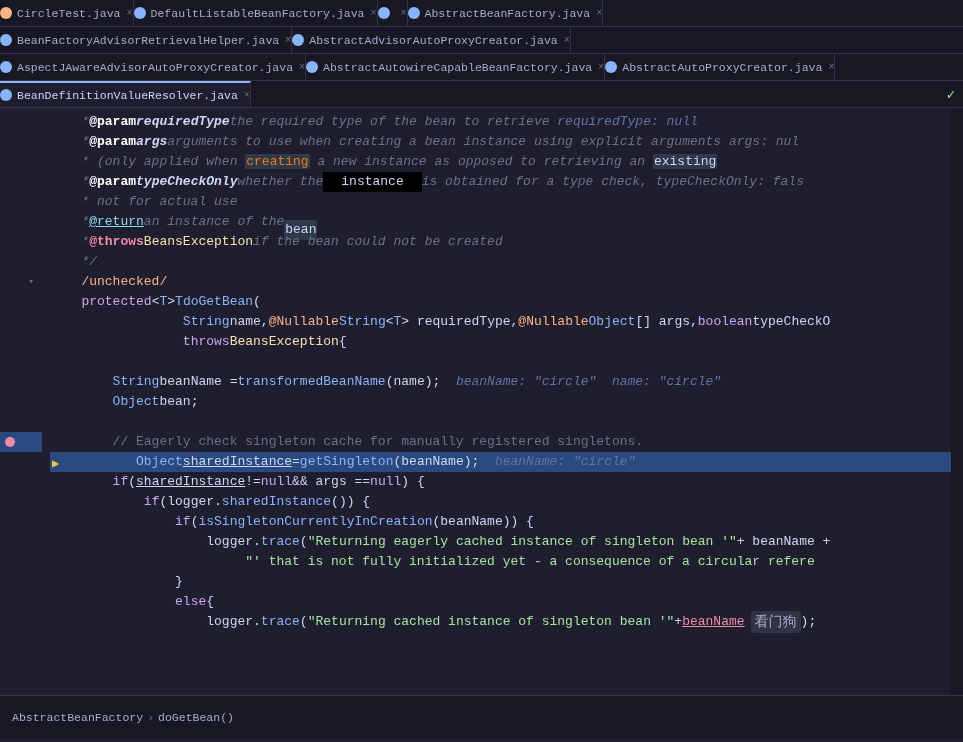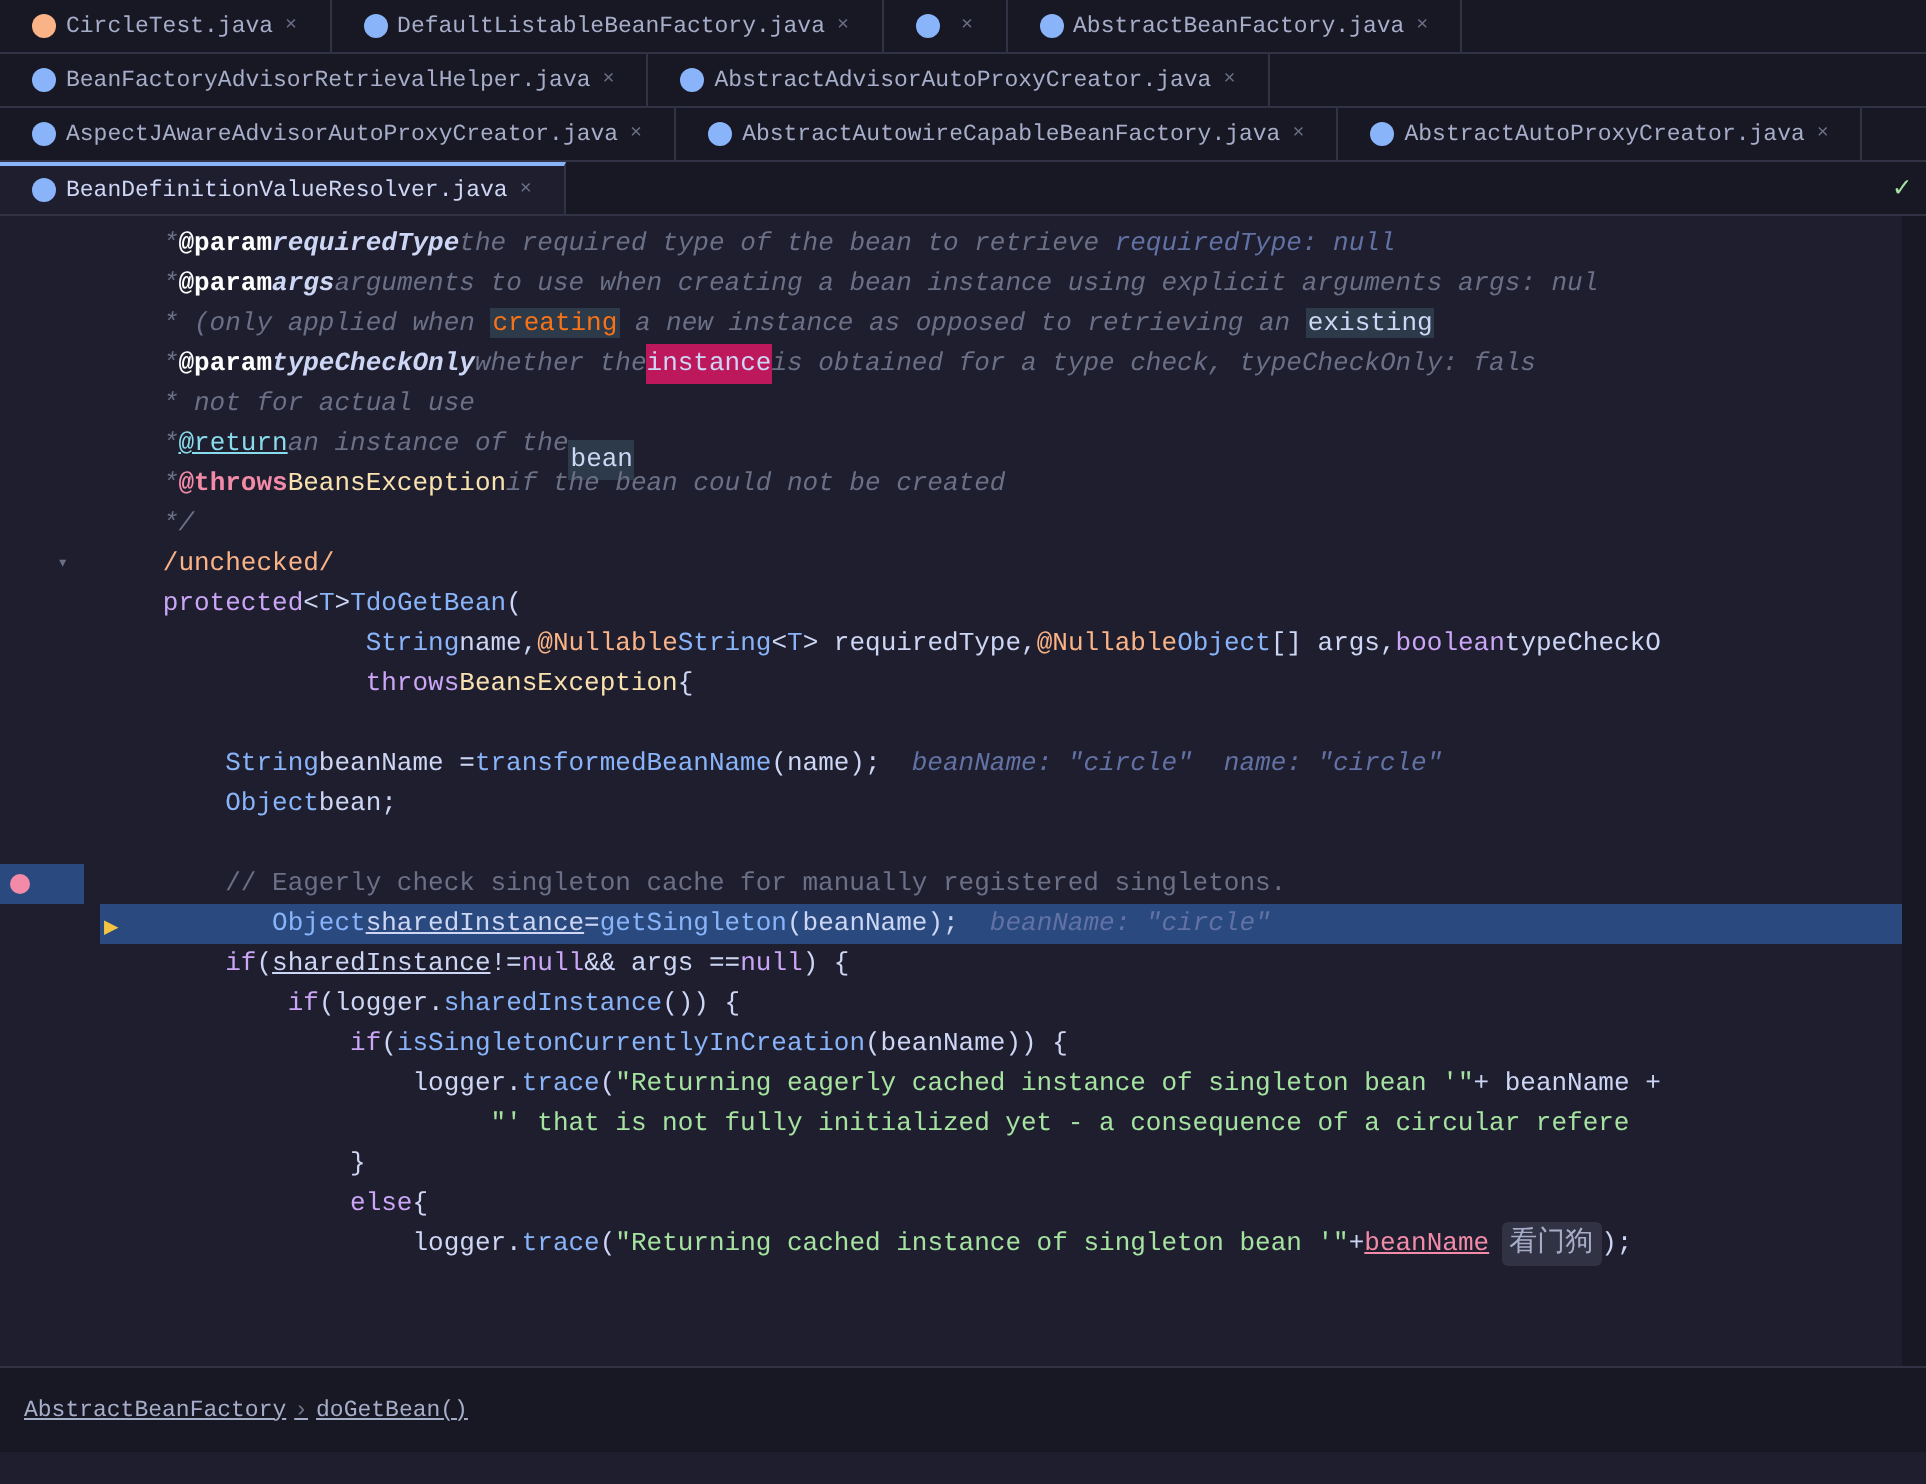--- a/index.html
+++ b/index.html
@@ -17,21 +17,21 @@
     .tab-bar {
       display: flex;
       flex-wrap: wrap;
       background: #181825;
       border-bottom: 1px solid #313244;
       min-height: 26px;
     }
     .tab {
       display: flex;
       align-items: center;
-      padding: 3px 16px;
+      padding: 3px 0;
       font-size: 11.5px;
       color: #a6adc8;
       border-right: 1px solid #313244;
       cursor: pointer;
       white-space: nowrap;
       background: #181825;
       height: 26px;
     }
     .tab.active {
       background: #1e1e2e;
@@ -143,24 +143,23 @@
     .status-bar {
       height: 43px;
       background: #181825;
       border-top: 1px solid #313244;
       display: flex;
       align-items: center;
       padding: 0 12px;
       font-size: 11px;
       color: #a6adc8;
       position: absolute;
-      bottom: 16px;
+      bottom: 4px;
       left: 0;
       right: 0;
-      text-decoration: underline;
     }
 
     .breadcrumb {
       display: flex;
       align-items: center;
       gap: 4px;
       font-size: 11.5px;
       color: #a6adc8;
     }
 
@@ -303,21 +302,21 @@
     <div class="code-line">
       <span class="c-comment">&nbsp;&nbsp;&nbsp;* (only applied when <span style="color:#f97316;font-style:normal;background:#2d3a4a;padding:0 1px;">creating</span> a new instance as opposed to retrieving an <span style="color:#cdd6f4;font-style:normal;background:#2d3a4a;padding:0 1px;">existing</span></span>
     </div>
 
     <div class="code-line">
       <span class="c-comment">&nbsp;&nbsp;&nbsp;* </span>
         <span class="c-tag c-bold">@param</span>
         <span class="c-comment"> </span>
         <span style="color:#cdd6f4;font-style:italic;font-weight:bold;">typeCheckOnly</span>
         <span class="c-comment"> whether the </span>
-        <span style="color:#cdd6f4;font-style:normal;background:#be185d;padding:0 0;">instance</span>
+        <span style="color:#cdd6f4;font-style:normal;background:#000000;padding:0 18px;">instance</span>
         <span class="c-comment"> is obtained for a type check,  typeCheckOnly: fals</span>
     </div>
 
     <div class="code-line">
       <span class="c-comment">&nbsp;&nbsp;&nbsp;* not for actual use</span>
     </div>
 
     <div class="code-line">
       <span class="c-comment">&nbsp;&nbsp;&nbsp;* </span>
         <span class="c-link">@return</span>

